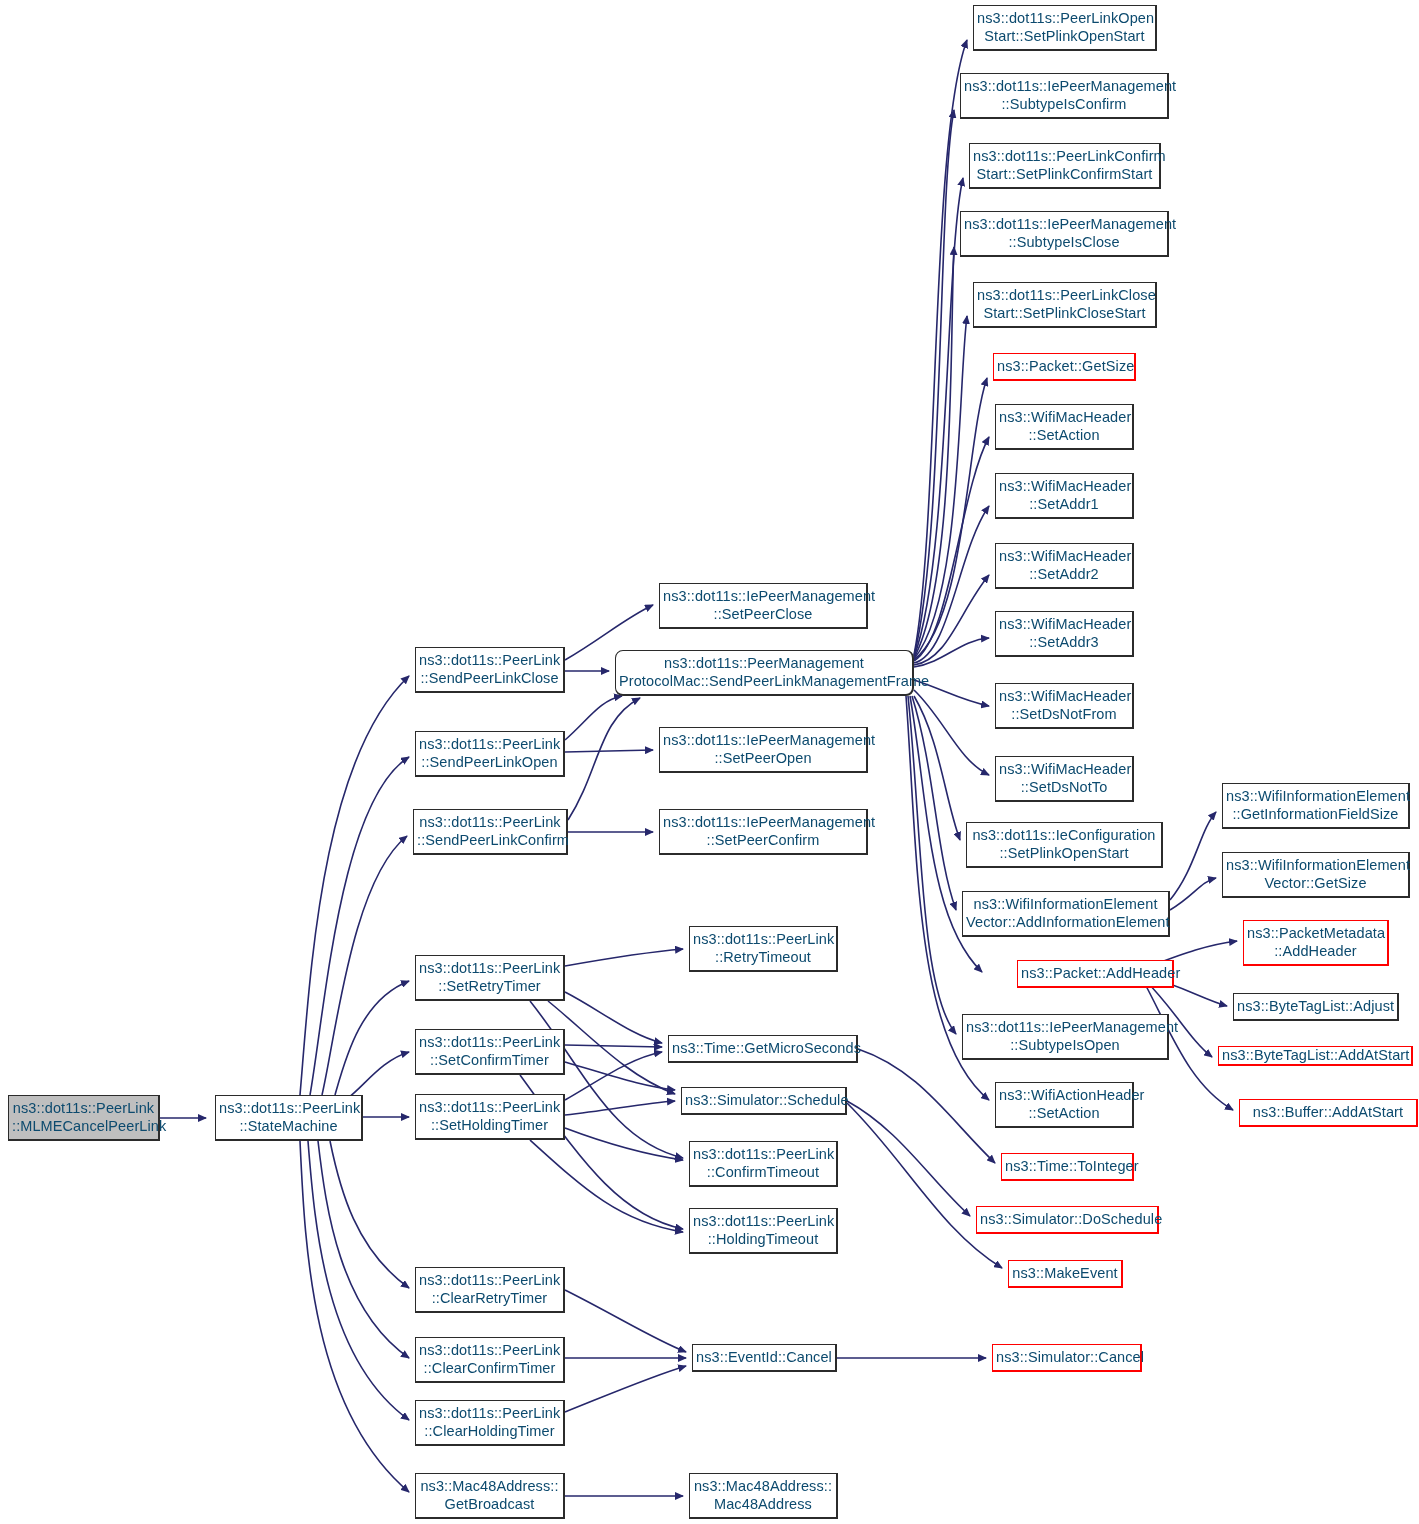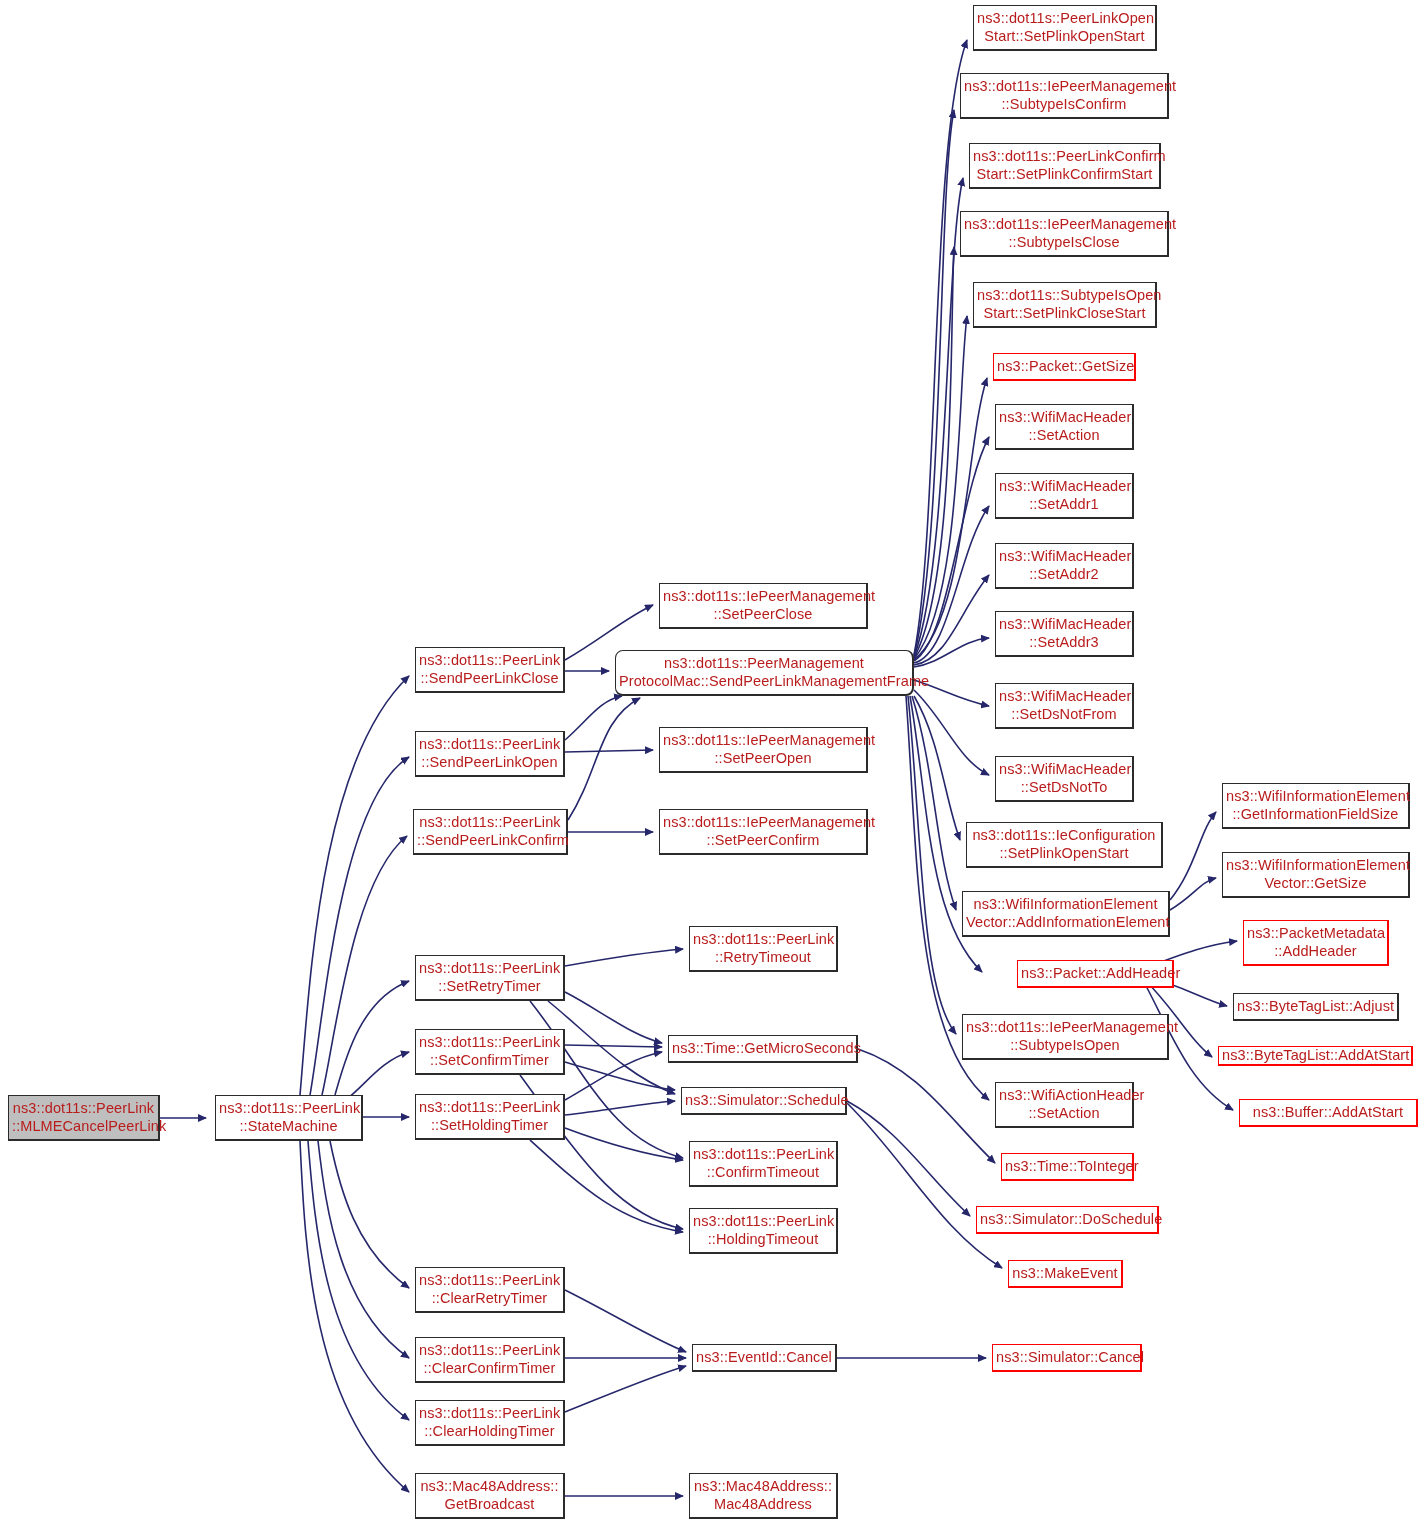--- a/index.html
+++ b/index.html
@@ -1,20 +1,20 @@
 <!DOCTYPE html>
 <html><head>
 <meta charset="utf-8">
 <style>
   html,body{margin:0;padding:0;background:#ffffff;}
   body{font-family:"Liberation Sans","DejaVu Sans",sans-serif;}
   #canvas{position:relative;width:1419px;height:1524px;background:#fff;overflow:hidden;}
   svg.edges{position:absolute;left:0;top:0;width:1419px;height:1524px;pointer-events:none;}
   .node{position:absolute;box-sizing:border-box;display:flex;align-items:center;justify-content:center;
-        text-align:center;line-height:1.18;font-size:14.5px;color:#b91c1c;background:#ffffff;
+        text-align:center;line-height:1.18;font-size:14.5px;color:#0c4a6e;background:#ffffff;
         border:1px solid #2b2b2b;border-right-width:2px;border-bottom-width:2px;
         letter-spacing:.1px;padding:1px 3px;}
   .node.red{border:1px solid #ff0000;border-right-width:2px;border-bottom-width:2px;}
   .node.root{background:#bfbfbf;border:1px solid #2b2b2b;border-right-width:2px;border-bottom-width:2px;}
   .node span{display:block;width:100%;white-space:pre-line;}
 </style>
 </head>
 <body>
 
 <div id="canvas">
@@ -186,21 +186,21 @@
       </div>
       <div class="node" style="left: 969px; top: 143px; width: 192px; height: 46px;">
         <span>ns3::dot11s::PeerLinkConfirm
 Start::SetPlinkConfirmStart</span>
       </div>
       <div class="node" style="left: 960px; top: 211px; width: 209px; height: 46px;">
         <span>ns3::dot11s::IePeerManagement
 ::SubtypeIsClose</span>
       </div>
       <div class="node" style="left: 973px; top: 282px; width: 184px; height: 46px;">
-        <span>ns3::dot11s::SubtypeIsOpen
+        <span>ns3::dot11s::PeerLinkClose
 Start::SetPlinkCloseStart</span>
       </div>
       <div class="node red" style="left: 993px; top: 353px; width: 143px; height: 28px;">
         <span>ns3::Packet::GetSize</span>
       </div>
       <div class="node" style="left: 995px; top: 404px; width: 139px; height: 46px;">
         <span>ns3::WifiMacHeader
 ::SetAction</span>
       </div>
       <div class="node" style="left: 995px; top: 473px; width: 139px; height: 46px;">

